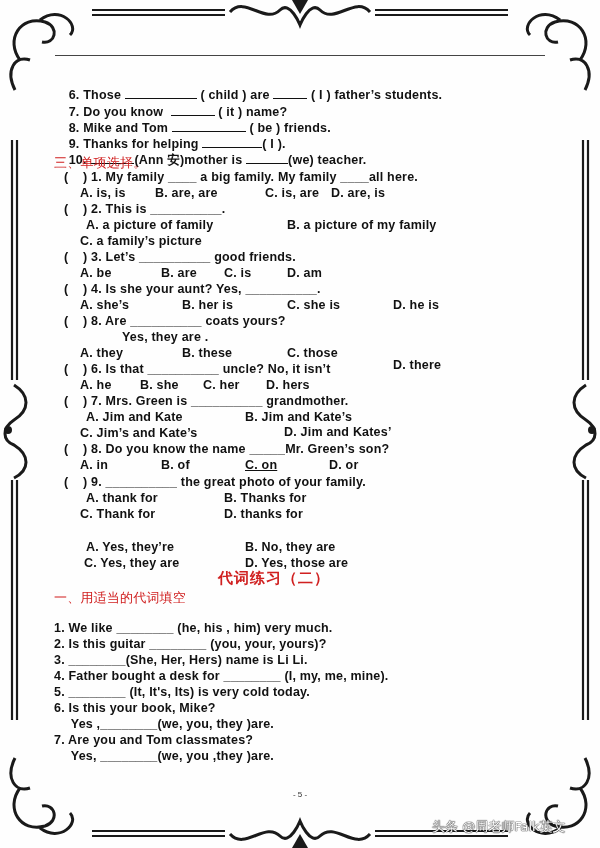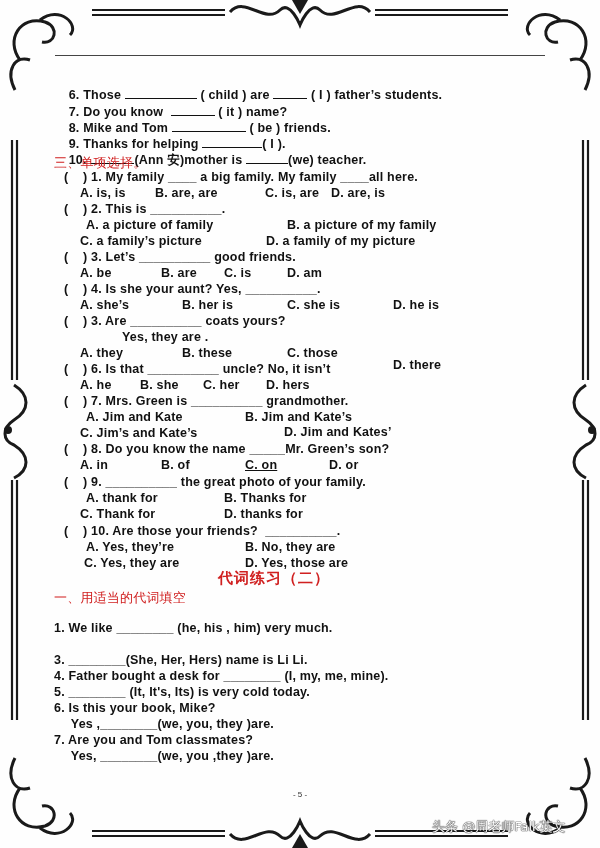--- a/index.html
+++ b/index.html
@@ -90,35 +90,34 @@
   <div class="line" style="top:170px;left:64px;">(    ) 1. My family ____ a big family. My family ____all here.</div>
   <div class="opt line" style="top:186px;left:80px;">A. is, is</div>
   <div class="opt line" style="top:186px;left:155px;">B. are, are</div>
   <div class="opt line" style="top:186px;left:265px;">C. is, are</div>
   <div class="opt line" style="top:186px;left:331px;">D. are, is</div>
 
   <div class="line" style="top:202px;left:64px;">(    ) 2. This is __________.</div>
   <div class="opt line" style="top:218px;left:86px;">A. a picture of family</div>
   <div class="opt line" style="top:218px;left:287px;">B. a picture of my family</div>
   <div class="opt line" style="top:234px;left:80px;">C. a family’s picture</div>
-  <div class="opt line" style="top:234px;left:266px;">D. a family of my picture</div>
 
   <div class="line" style="top:250px;left:64px;">(    ) 3. Let’s __________ good friends.</div>
   <div class="opt line" style="top:266px;left:80px;">A. be</div>
   <div class="opt line" style="top:266px;left:161px;">B. are</div>
   <div class="opt line" style="top:266px;left:224px;">C. is</div>
   <div class="opt line" style="top:266px;left:287px;">D. am</div>
 
   <div class="line" style="top:282px;left:64px;">(    ) 4. Is she your aunt? Yes, __________.</div>
   <div class="opt line" style="top:298px;left:80px;">A. she’s</div>
   <div class="opt line" style="top:298px;left:182px;">B. her is</div>
   <div class="opt line" style="top:298px;left:287px;">C. she is</div>
   <div class="opt line" style="top:298px;left:393px;">D. he is</div>
 
-  <div class="line" style="top:314px;left:64px;">(    ) 3. Are __________ coats yours?</div>
+  <div class="line" style="top:314px;left:64px;">(    ) 8. Are __________ coats yours?</div>
   <div class="line" style="top:330px;left:122px;">Yes, they are .</div>
   <div class="opt line" style="top:346px;left:80px;text-align:right;">A. they</div>
   <div class="opt line" style="top:346px;left:182px;">B. these</div>
   <div class="opt line" style="top:346px;left:287px;">C. those</div>
   <div class="opt line" style="top:346px;left:393px;margin-top:12px;">D. there</div>
 
   <div class="line" style="top:362px;left:64px;">(    ) 6. Is that __________ uncle? No, it isn’t</div>
   <div class="opt line" style="top:378px;left:80px;">A. he</div>
   <div class="opt line" style="top:378px;left:140px;">B. she</div>
   <div class="opt line" style="top:378px;left:203px;">C. her</div>
@@ -135,30 +134,30 @@
   <div class="opt line" style="top:458px;left:161px;">B. of</div>
   <div class="opt line" style="top:458px;left:245px;text-decoration:underline;">C. on</div>
   <div class="opt line" style="top:458px;left:329px;">D. or</div>
 
   <div class="line" style="top:475px;left:64px;">(    ) 9. __________ the great photo of your family.</div>
   <div class="opt line" style="top:491px;left:86px;">A. thank for</div>
   <div class="opt line" style="top:491px;left:224px;">B. Thanks for</div>
   <div class="opt line" style="top:507px;left:80px;">C. Thank for</div>
   <div class="opt line" style="top:507px;left:224px;">D. thanks for</div>
 
-  <div class="line" style="top:524px;left:64px;">(    ) 10. Are those your friends?  __________.</div>
   <div class="opt line" style="top:540px;left:86px;">A. Yes, they’re</div>
   <div class="opt line" style="top:540px;left:245px;">B. No, they are</div>
   <div class="opt line" style="top:556px;left:84px;">C. Yes, they are</div>
   <div class="opt line" style="top:556px;left:245px;">D. Yes, those are</div>
 
   <div class="line title" style="top:569px;left:218px;">代词练习（二）</div>
   <div class="line red" style="top:589px;left:54px;">一、用适当的代词填空</div>
 
   <div class="line" style="top:621px;left:54px;">1. We like ________ (he, his , him) very much.</div>
+  <div class="line" style="top:637px;left:54px;">2. Is this guitar ________ (you, your, yours)?</div>
   <div class="line" style="top:653px;left:54px;">3. ________(She, Her, Hers) name is Li Li.</div>
   <div class="line" style="top:669px;left:54px;">4. Father bought a desk for ________ (I, my, me, mine).</div>
   <div class="line" style="top:685px;left:54px;">5. ________ (It, It's, Its) is very cold today.</div>
   <div class="line" style="top:701px;left:54px;">6. Is this your book, Mike?</div>
   <div class="line" style="top:717px;left:60px;">   Yes ,________(we, you, they )are.</div>
   <div class="line" style="top:733px;left:54px;">7. Are you and Tom classmates?</div>
   <div class="line" style="top:749px;left:60px;">   Yes, ________(we, you ,they )are.</div>
 
   <div class="pagenum">- 5 -</div>
   <div class="watermark">头条 @周老师Falk英文</div>

